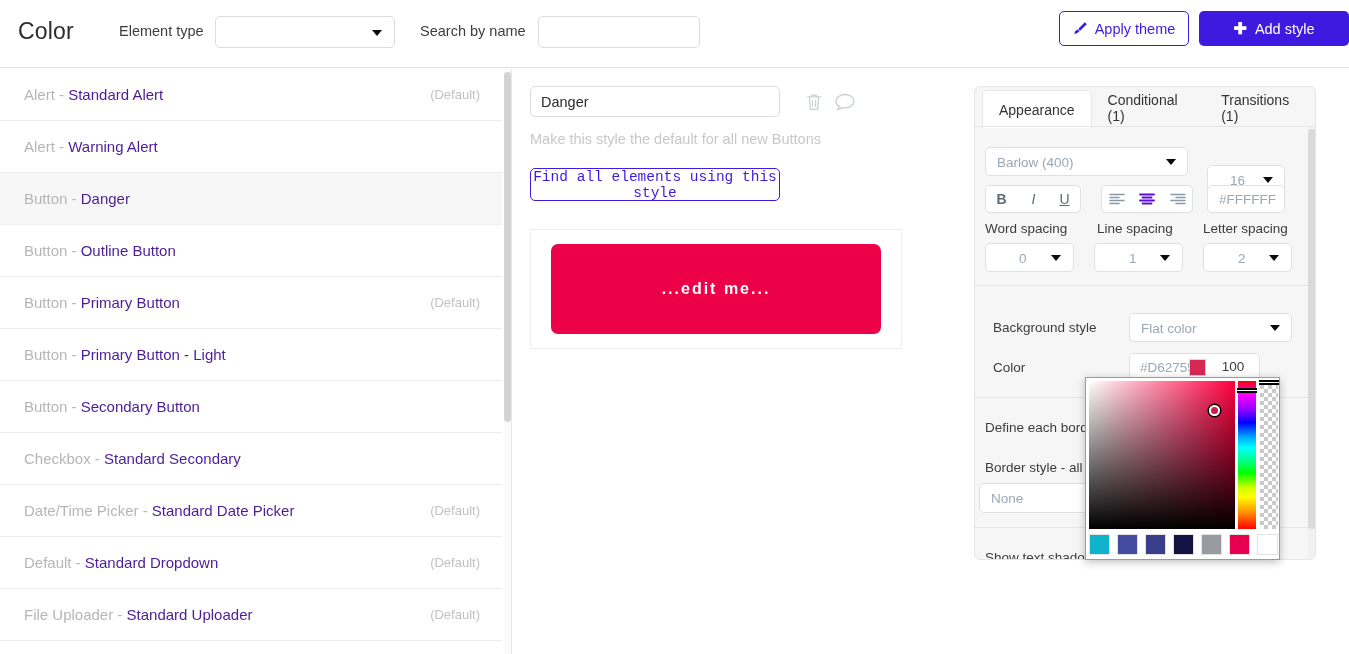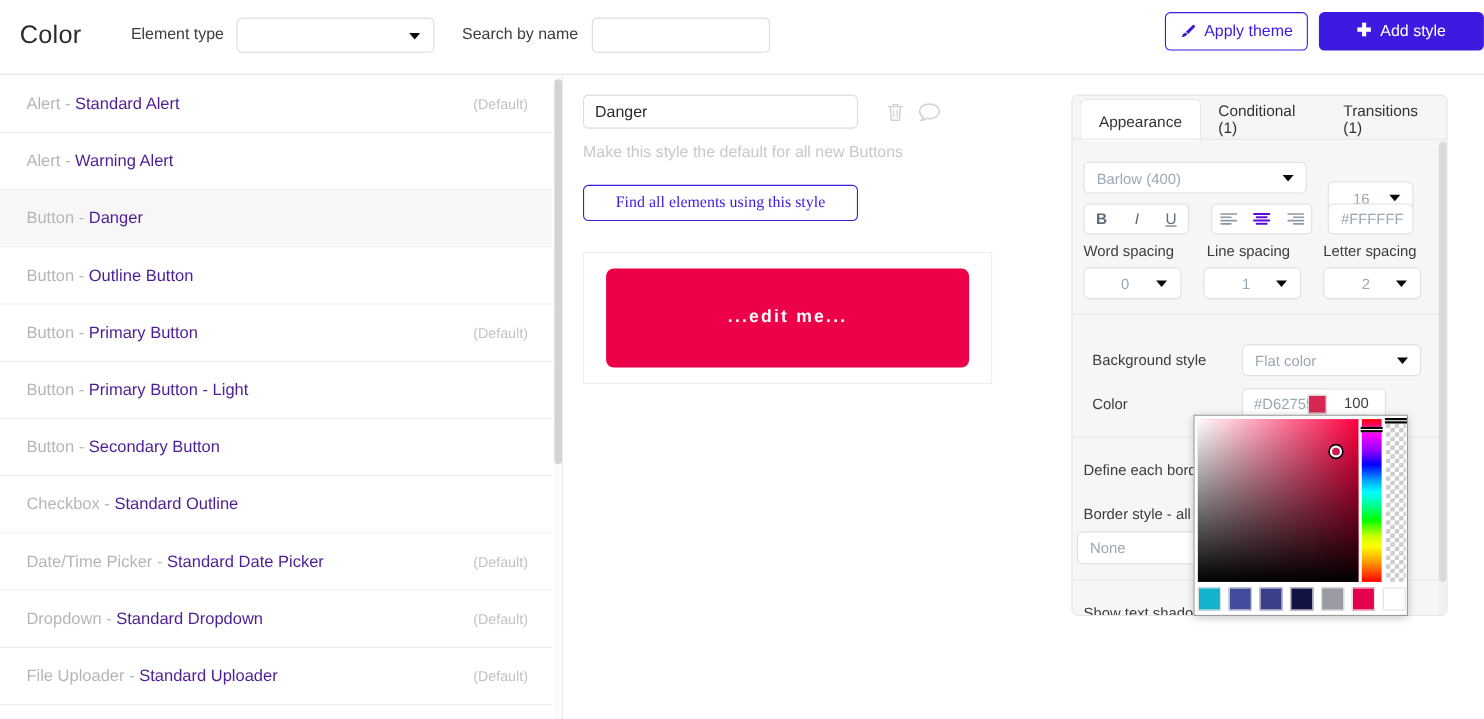--- a/index.html
+++ b/index.html
@@ -132,21 +132,21 @@
   }
   #make-default-text {
     position: absolute; left: 18px; top: 62px;
     font-size: 14.5px; color: #c8c8c8;
   }
   #find-elements-btn {
     position: absolute; left: 18px; top: 99px;
     width: 250px; height: 33px;
     border: 1.5px solid #3e19e0; border-radius: 5px;
     background: #fff; color: #3e19e0;
-    font-size: 14.5px; font-family: Liberation Serif, serif;
+    font-size: 14.5px; font-family: Liberation Mono, monospace;
     cursor: pointer; padding: 0;
   }
   #preview-box {
     position: absolute; left: 18px; top: 160px;
     width: 372px; height: 120px;
     border: 1px solid #eeeeee; background: #fff;
     display: flex; align-items: center; justify-content: center;
   }
   #preview-button {
     width: 330px; height: 90px;
@@ -377,29 +377,29 @@
     <div class="list-row">
       <span class="row-prefix">Button - </span>
       <span class="row-name">Primary Button - Light</span>
     </div>
     <div class="list-row">
       <span class="row-prefix">Button - </span>
       <span class="row-name">Secondary Button</span>
     </div>
     <div class="list-row">
       <span class="row-prefix">Checkbox - </span>
-      <span class="row-name">Standard Outline</span>
+      <span class="row-name">Standard Secondary</span>
     </div>
     <div class="list-row">
       <span class="row-prefix">Date/Time Picker - </span>
       <span class="row-name">Standard Date Picker</span>
       <span class="row-default">(Default)</span>
     </div>
     <div class="list-row">
-      <span class="row-prefix">Dropdown - </span>
+      <span class="row-prefix">Default - </span>
       <span class="row-name">Standard Dropdown</span>
       <span class="row-default">(Default)</span>
     </div>
     <div class="list-row">
       <span class="row-prefix">File Uploader - </span>
       <span class="row-name">Standard Uploader</span>
       <span class="row-default">(Default)</span>
     </div>
   </div>
 <div id="list-scroll-track"></div>

